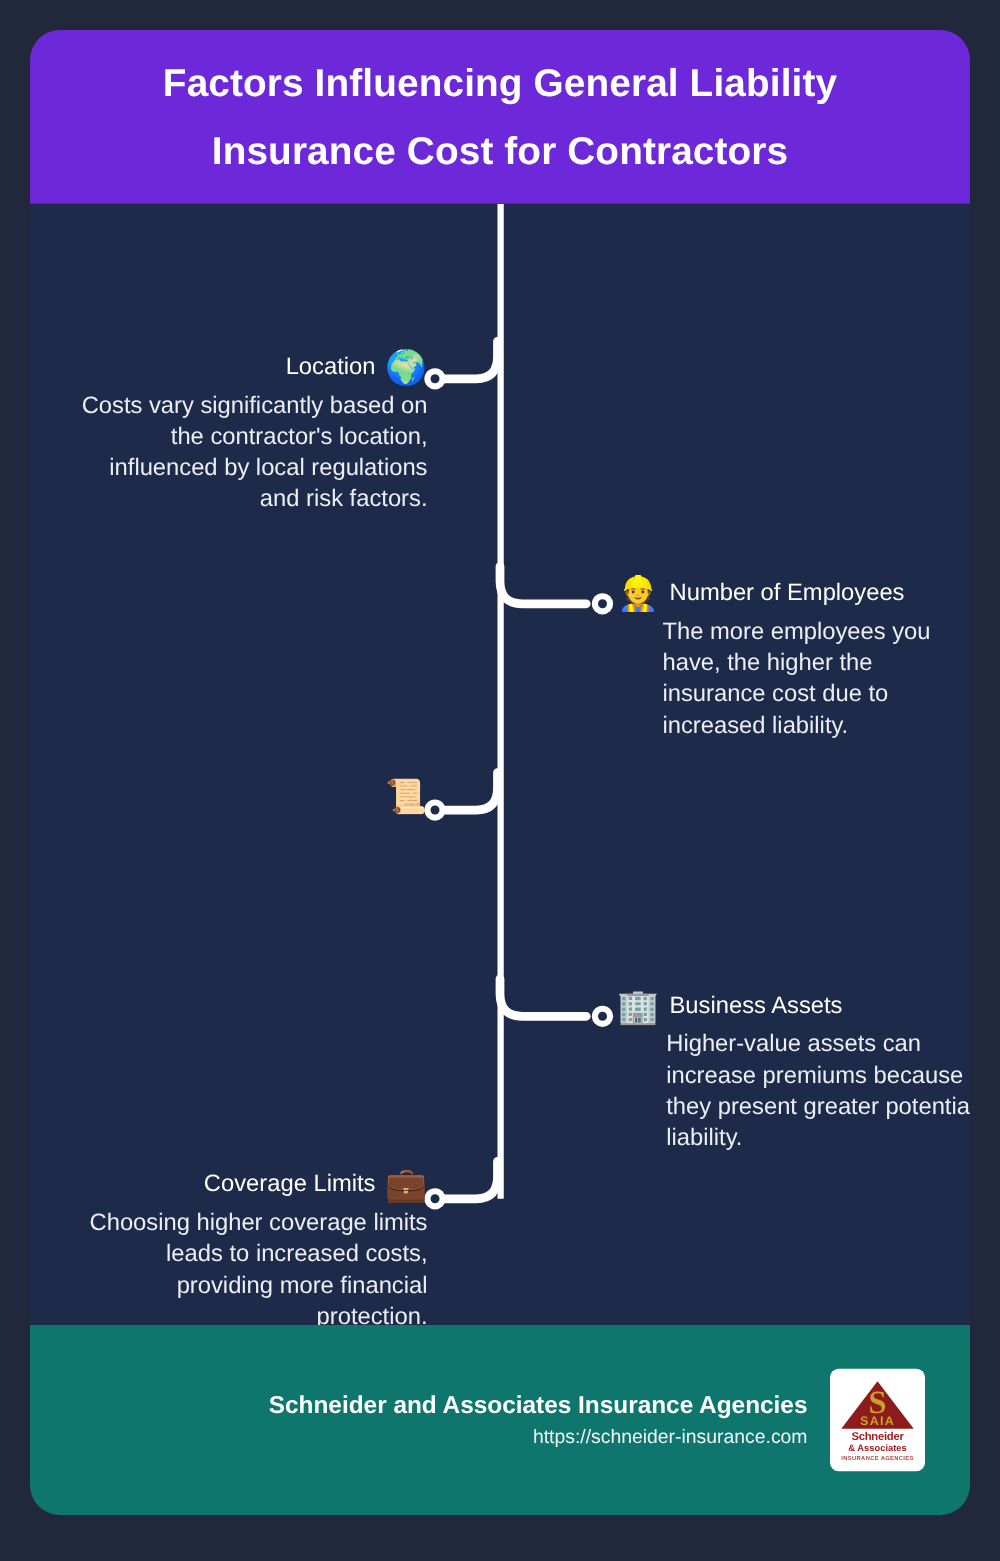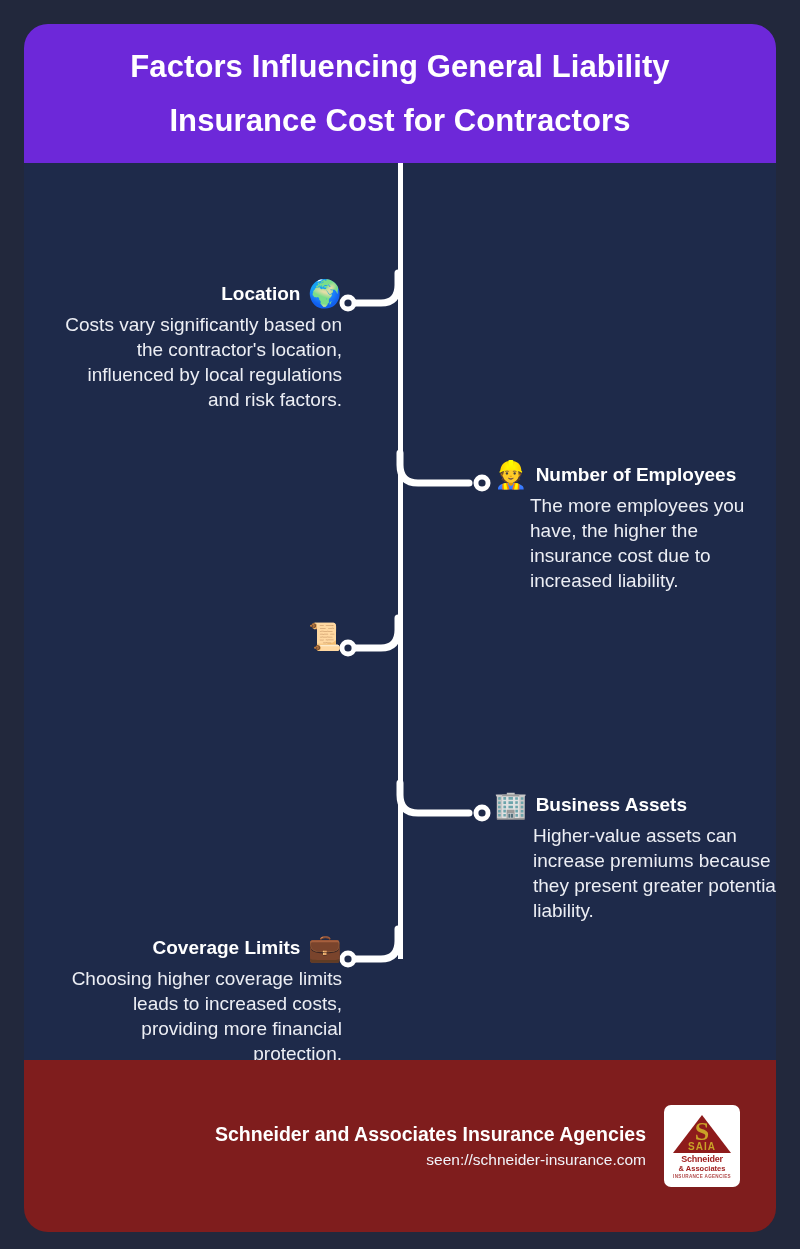--- a/index.html
+++ b/index.html
@@ -86,21 +86,21 @@
   }
   .item-head {
     display: flex;
     align-items: center;
     gap: 8px;
     margin-bottom: 3px;
   }
   .item-title {
     color: #ffffff;
     font-size: 19px;
-    font-weight: bold;
+    font-weight: normal;
     line-height: 26px;
     white-space: nowrap;
   }
   .item-emoji {
     font-size: 27px;
     line-height: 30px;
   }
   .item-desc {
     color: #eceef4;
     font-size: 19px;
@@ -113,22 +113,22 @@
   
   .item.right { text-align: left; }
   .item.right .item-head { justify-content: flex-start; }
 
   
   .footer {
     position: absolute;
     left: 0;
     top: 1036px;
     width: 752px;
-    height: 172px;
-    background: #7f1d1d;
+    height: 152px;
+    background: #0f766e;
     border-radius: 0 0 24px 24px;
     display: flex;
     align-items: center;
     justify-content: flex-end;
     padding-right: 36px;
     gap: 18px;
   }
   .footer-text { text-align: right; }
   .footer-company {
     color: #ffffff;
@@ -276,21 +276,21 @@
         </div>
         <div class="item-desc">Choosing higher coverage limits leads to increased costs, providing more financial protection.</div>
       </div>
     </div>
 
   </div>
 
   <div class="footer">
     <div class="footer-text">
       <div class="footer-company">Schneider and Associates Insurance Agencies</div>
-      <div class="footer-url">seen://schneider-insurance.com</div>
+      <div class="footer-url">https://schneider-insurance.com</div>
     </div>
     <div class="logo">
       <svg class="logo-mark" viewBox="0 0 62 42">
         <polygon points="31,2 60,40 2,40" fill="#8e1b1b"></polygon>
         <text x="31" y="27" text-anchor="middle" font-family="'Liberation Serif', serif" font-size="26" font-weight="bold" fill="#c9a227">S</text>
         <text x="31" y="37" text-anchor="middle" font-family="'Liberation Sans', sans-serif" font-size="10" font-weight="bold" fill="#c9a227" letter-spacing="1">SAIA</text>
       </svg>
       <div class="logo-name">Schneider</div>
       <div class="logo-sub">&amp; Associates</div>
       <div class="logo-tag">INSURANCE AGENCIES</div>

